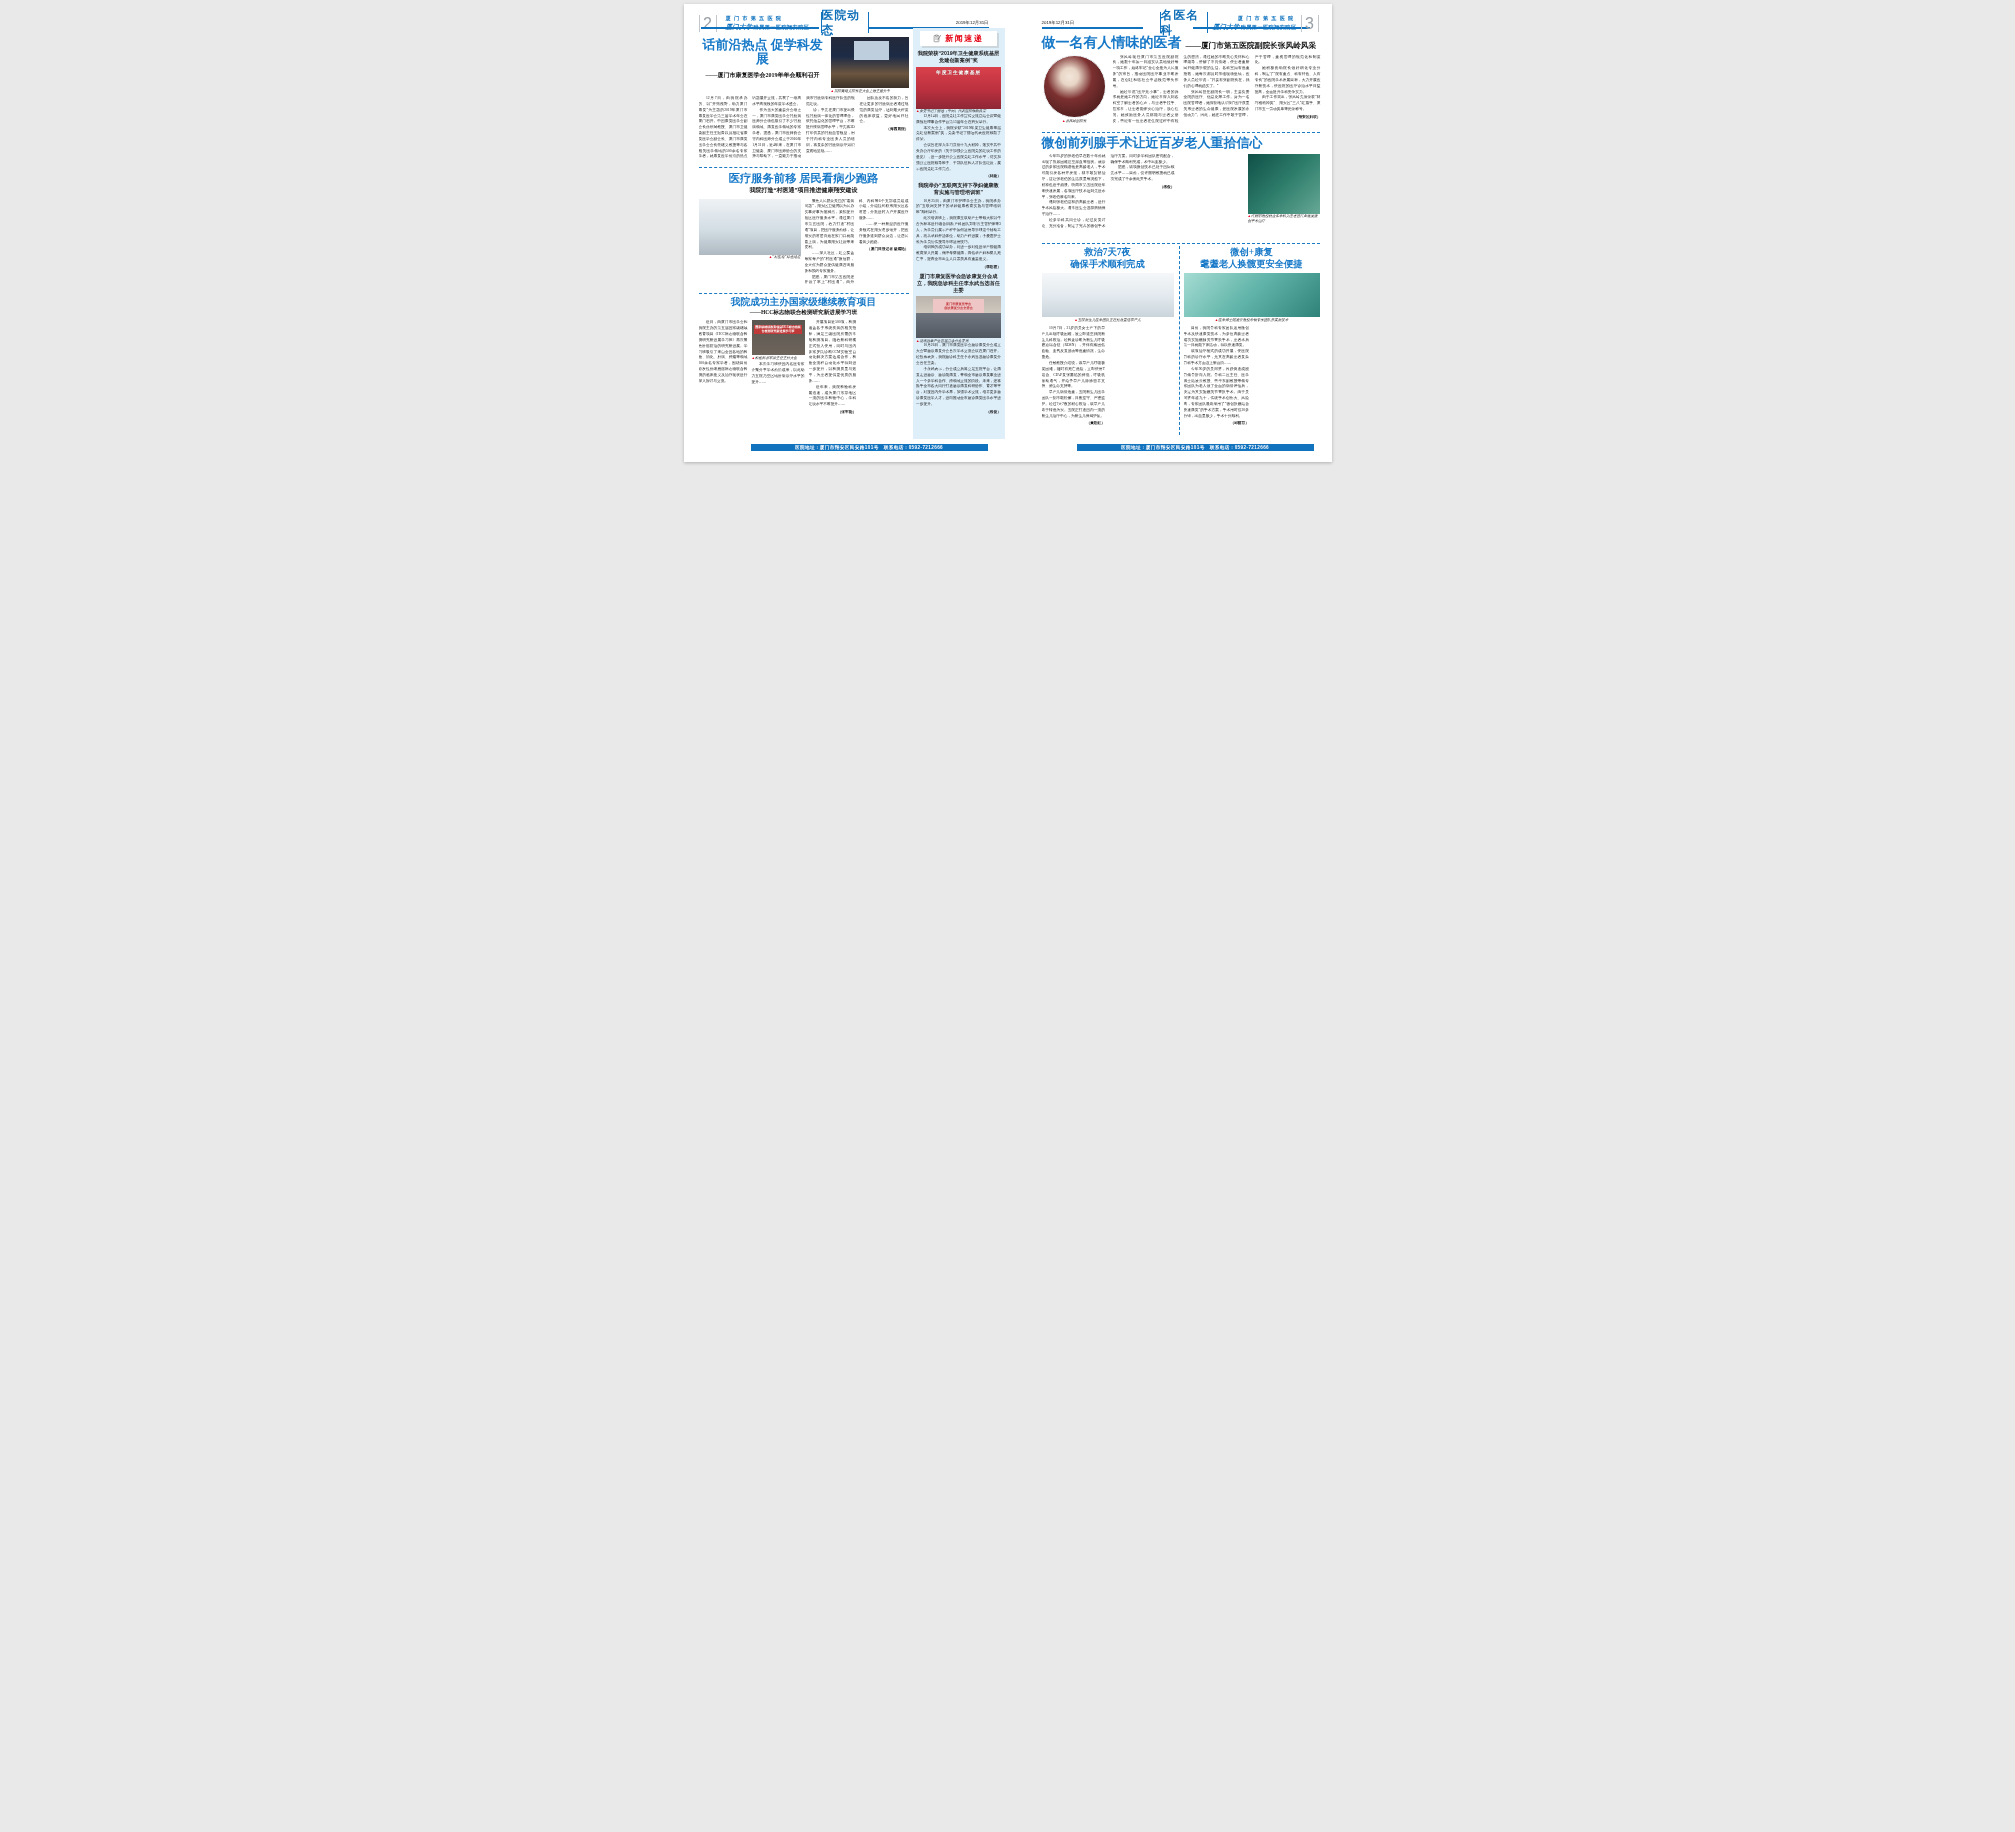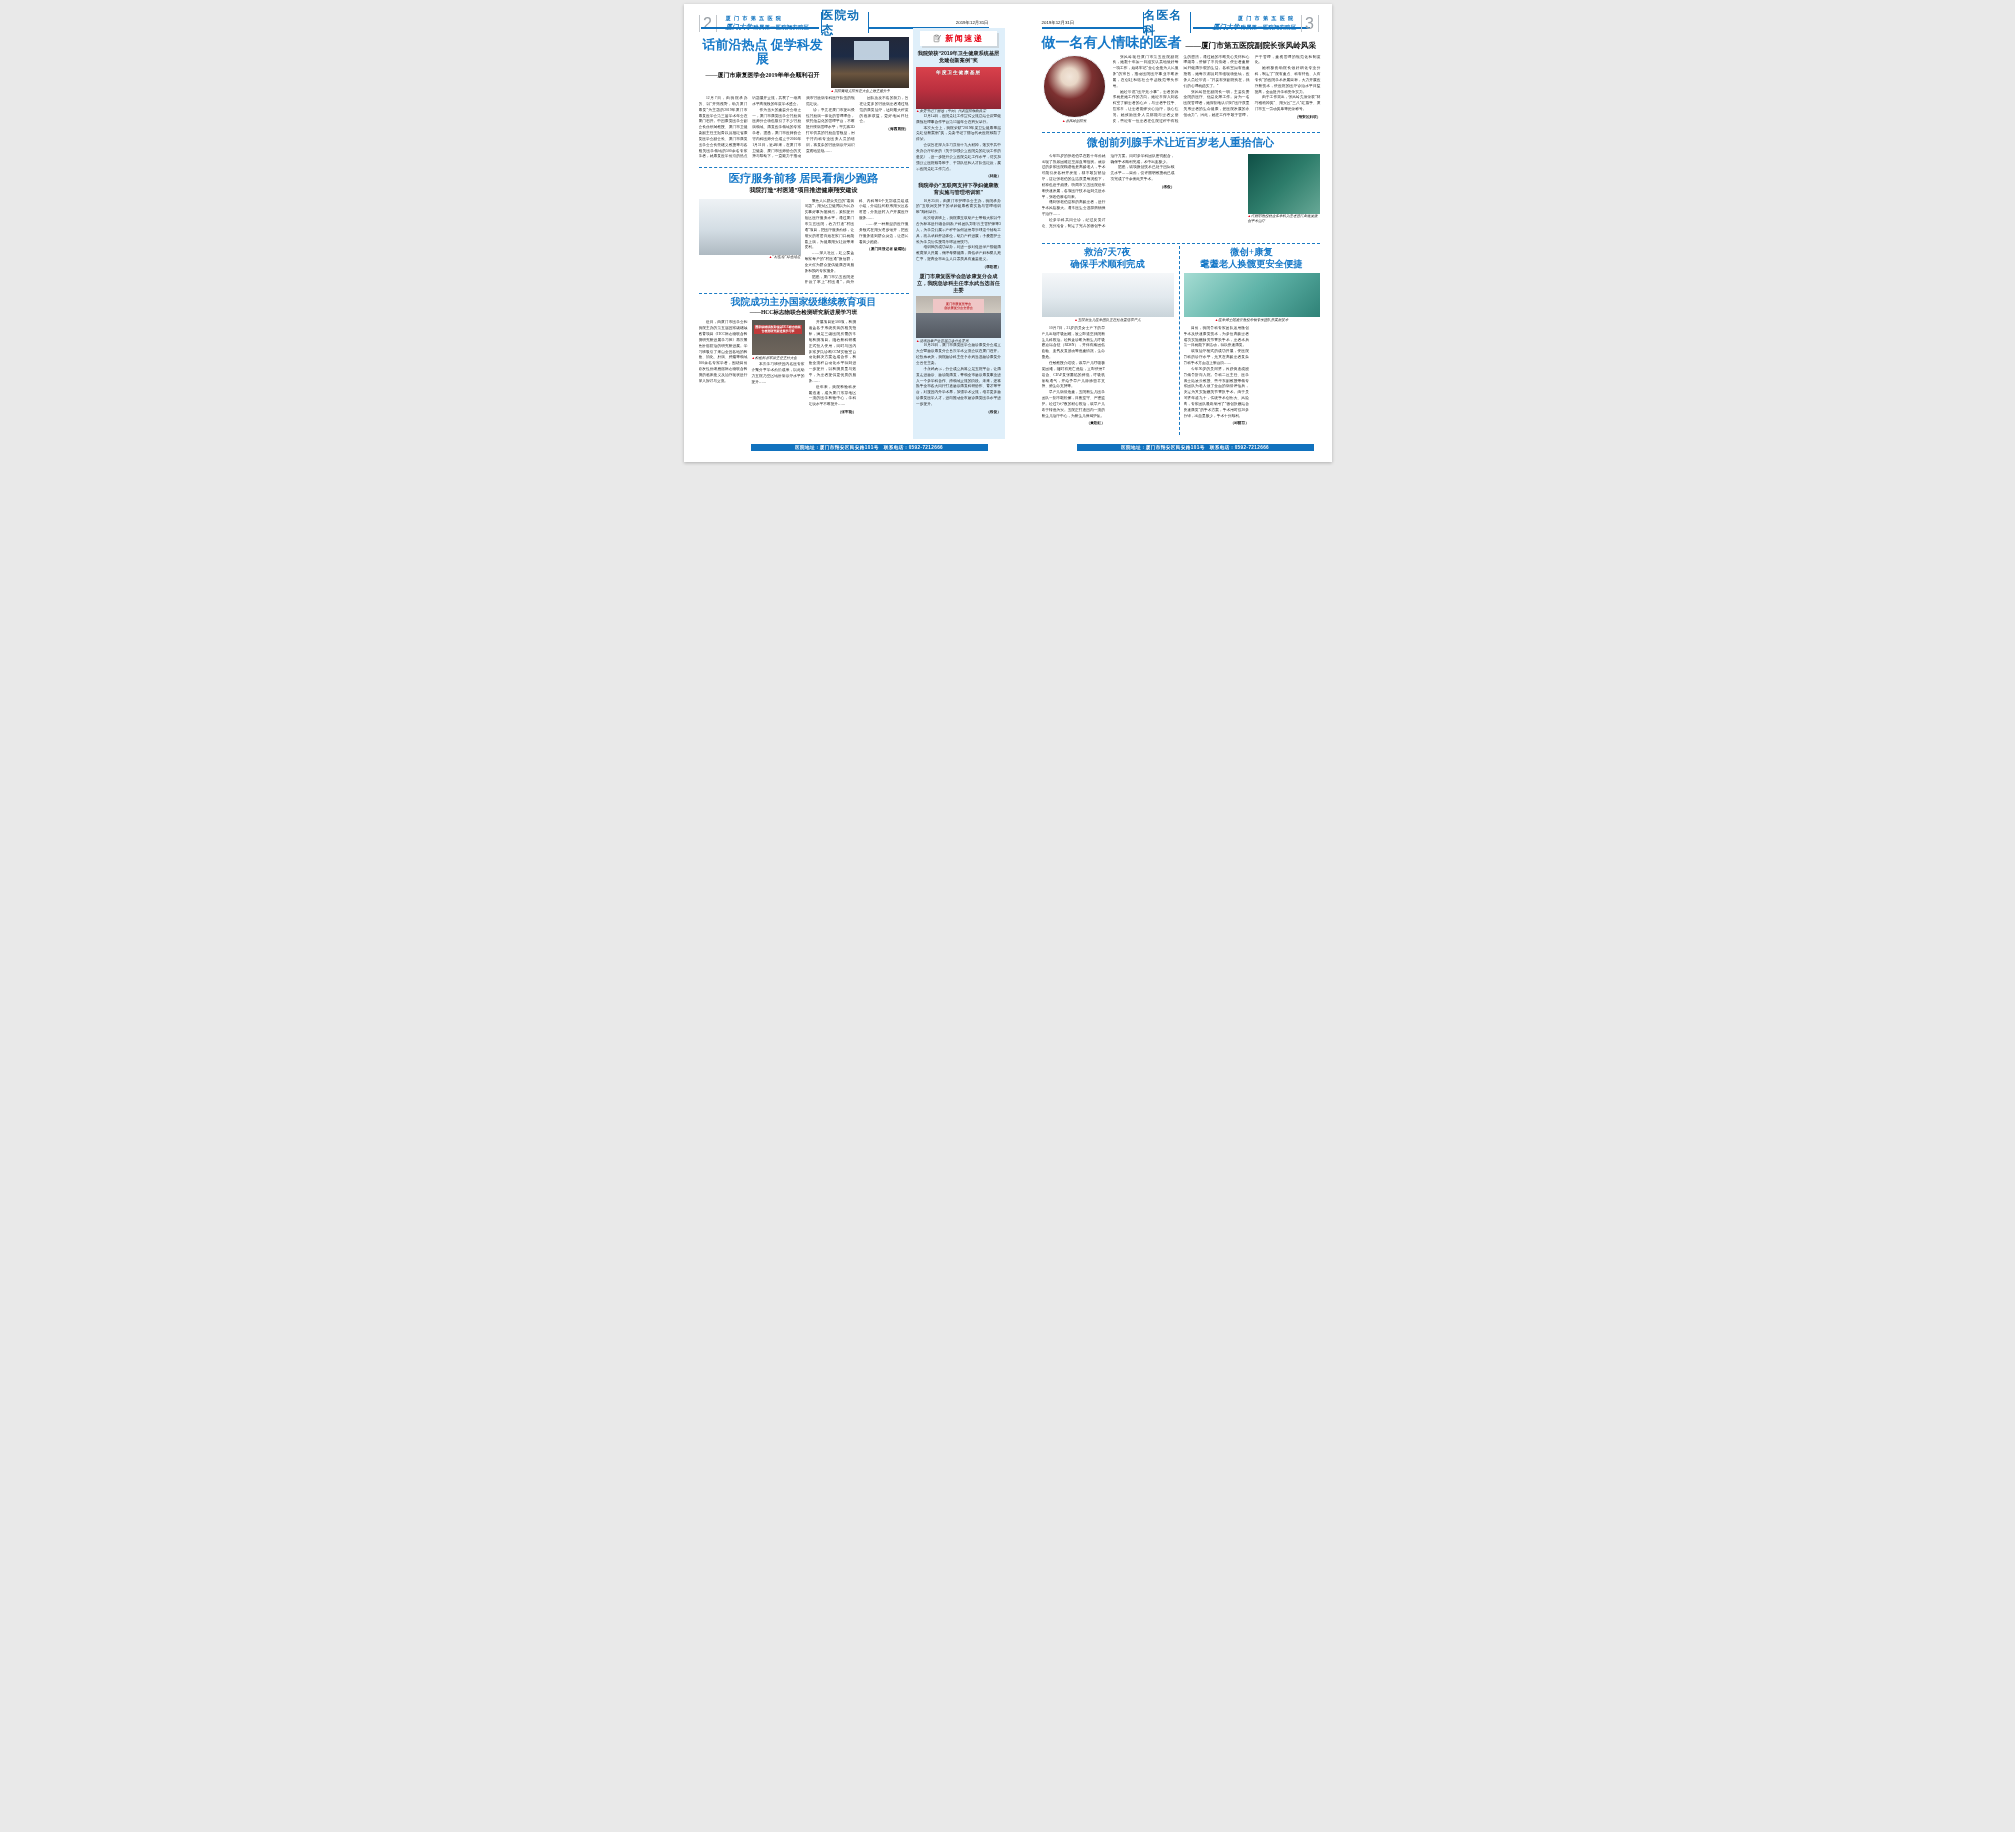--- a/index.html
+++ b/index.html
@@ -198,21 +198,21 @@
 
     <footer class="footbar" style="left:67px">
       <span>医院地址：厦门市翔安区民安路101号　联系电话：0592-7212666</span>
     </footer>
   </section>
 
   <section class="page" id="page3">
 
     <div class="mast-date" style="left:34px;width:63px;text-align:left">2019年12月31日</div>
     <div class="rule" style="left:34px;top:22.6px;width:101px"></div>
-    <div class="section-box" style="left:135px;width:46px">
+    <div class="section-box" style="left:152px;width:46px">
         <span>名医名科</span>
       </div>
     <div class="rule" style="left:185px;top:22.6px;width:117px"></div>
     <div class="brand" style="left:204px;width:85px;text-align:right">
       <div class="brand-line1">厦门市第五医院</div>
       <div class="brand-line2"><span class="logo-script">厦门大学</span><span>附属第一医院翔安院区</span></div>
     </div>
     <span class="pagenum" style="left:293px">3</span>
 
     <article style="position:absolute;left:34px;top:32px;width:278px;height:93px">
@@ -230,21 +230,21 @@
         <p class="bp">张风岭担任副院长一职，主要负责全院的医疗、信息化等工作。身为一名医院管理者，她深刻地认识到“医疗质量关系患者的生命健康，是医院发展的永恒动力”。因此，她在工作中敢于管理，严于管理，重视管理的规范化和制度化。</p>
         <p class="bp">她积极协助院长做好细化专业分科，制定了“院有重点、科有特色、人有专长”的医院学术发展目标，大力开展医疗新技术，使医院的医疗诊治水平日益提高，全面提升学科竞争实力。</p>
         <p class="bp">由于工作突出，张风岭先后荣获“林巧稚精神奖”、翔安区“三八”红旗手、厦门市五一劳动奖章等光荣称号。</p>
         <div class="byline">（翔安区妇联）</div>
       </div>
     </article>
 
     <div class="dash-h" style="left:34px;top:128px;width:278px"></div>
 
     <article style="position:absolute;left:34px;top:132px;width:278px;height:103px">
-      <h1 class="hl" style="margin:0;font-size:11px;text-align:center;line-height:1.1">微创前列腺手术让近百岁老人重拾信心</h1>
+      <h1 class="hl" style="margin:0;font-size:13px;text-align:left;line-height:1.1">微创前列腺手术让近百岁老人重拾信心</h1>
       <div class="colbox" style="position:absolute;left:0;top:17.7px;width:202px;height:84px;columns:3;column-gap:5.2px">
         <p class="bp">今年95岁的张老伯早在数十年前就出现了排尿困难甚至尿血等症状。就诊过的多家医院顾虑他是高龄老人，手术可能引发各种并发症，都不敢贸然治疗，这让张老伯的生活质量每况愈下，精神也近乎崩溃。听闻市第五医院近年来快速发展，各项医疗技术达到先进水平，张老伯慕名而来。</p>
         <p class="bp">遇到张老伯这样的高龄患者，进行手术风险极大。通常医生会选择药物保守治疗……</p>
         <p class="bp">经多学科共同会诊，经过反复讨论、充分准备，制定了完善的微创手术治疗方案。同时多学科团队密切配合，确保手术顺利完成，术中出血极少。</p>
         <p class="bp">据悉，该项微创技术已处于国际领先水平……目前，仅许丽明教授就已成功完成了千余例此类手术。</p>
         <div class="byline">（练俊）</div>
       </div>
       <figure style="position:absolute;left:206px;top:17.7px;width:72px;margin:0">
         <div class="photo ph-surgery" style="width:72px;height:60px"></div>
         <figcaption class="caption"><span class="cap-mark">▲</span><span>许丽明教授联合多学科为患者进行高难度微创手术治疗</span></figcaption>

